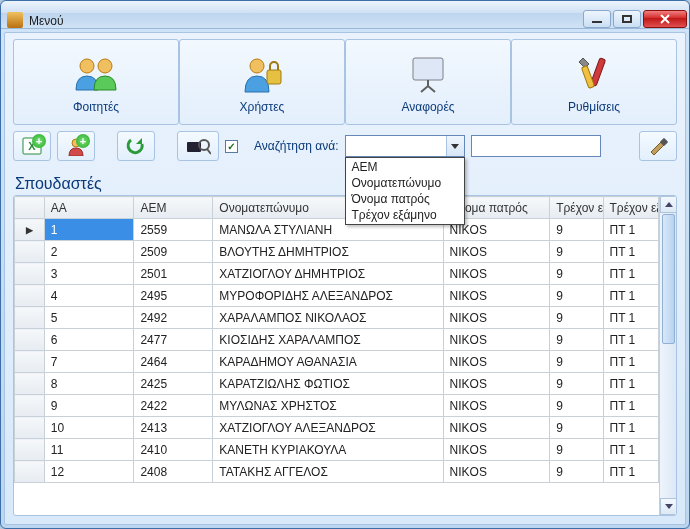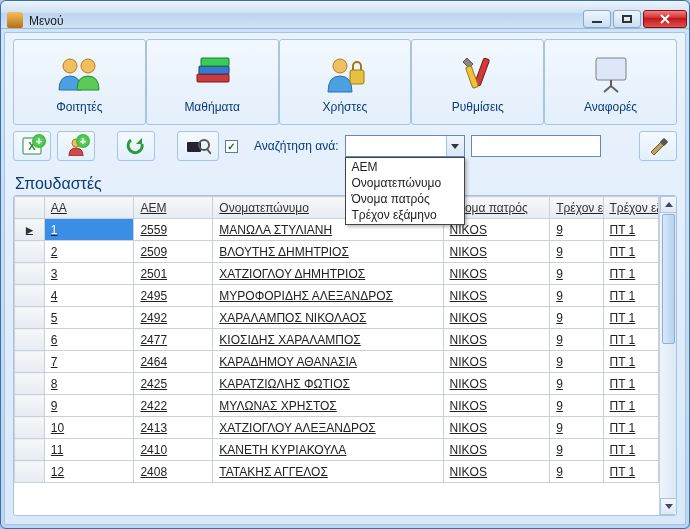--- a/index.html
+++ b/index.html
@@ -158,21 +158,21 @@
   .section-label { font-size:16px; color:#0a3a7a; margin:10px 0 2px 2px;}
 
   .grid-wrap {
     flex:1;
     border:1px solid #a9c3e2;
     border-radius:3px;
     background:#fff;
     display:flex;
     overflow:hidden;
   }
-  .grid-scroll { flex:1; overflow:hidden; position:relative;text-decoration:underline;}
+  .grid-scroll { flex:1; overflow:hidden; position:relative;}
   table {
     border-collapse:collapse;
     width:100%;
     table-layout:fixed;
   }
   th, td {
     border:1px solid #c8d0d8;
     padding:3px 6px;
     font-size:12px;
     text-align:left;
@@ -264,57 +264,47 @@
             <path d="M3 36 Q3 22 14 22 Q25 22 25 36 Z" fill="#4aa0e0" stroke="#2a70b0"></path>
             <circle cx="32" cy="12" r="7" fill="#f0c060" stroke="#b87a10"></circle>
             <path d="M21 36 Q21 22 32 22 Q43 22 43 36 Z" fill="#5aca5a" stroke="#2a8a2a"></path>
           </svg>
         </div>
         <div class="label">Φοιτητές</div>
       </div>
       <div class="toolgroup">
         <div class="iconbox">
           <svg width="46" height="40" viewBox="0 0 46 40">
-            <rect x="8" y="20" width="32" height="8" rx="1" fill="#cc3a3a" stroke="#7a1a1a"></rect>
-            <rect x="10" y="12" width="30" height="8" rx="1" fill="#3a7acc" stroke="#1a3a7a"></rect>
-            <rect x="12" y="4" width="28" height="8" rx="1" fill="#3acc5a" stroke="#1a7a2a"></rect>
-          </svg>
-        </div>
-        <div class="label">Μαθήματα</div>
-      </div>
-      <div class="toolgroup">
-        <div class="iconbox">
-          <svg width="46" height="40" viewBox="0 0 46 40">
             <circle cx="18" cy="12" r="7" fill="#f0c060" stroke="#b87a10"></circle>
             <path d="M6 38 Q6 22 18 22 Q30 22 30 38 Z" fill="#4aa0e0" stroke="#2a70b0"></path>
             <rect x="28" y="16" width="14" height="14" rx="2" fill="#e6c040" stroke="#a07a10"></rect>
             <path d="M31 16 v-4 a4 4 0 0 1 8 0 v4" fill="none" stroke="#a07a10" stroke-width="2"></path>
           </svg>
         </div>
         <div class="label">Χρήστες</div>
+      </div>
+      <div class="toolgroup">
+        <div class="iconbox">
+          <svg width="46" height="40" viewBox="0 0 46 40">
+            <rect x="8" y="4" width="30" height="22" rx="2" fill="#f8f8f8" stroke="#808080"></rect>
+            <rect x="8" y="4" width="30" height="22" rx="2" fill="#4088e8" opacity="0.15"></rect>
+            <path d="M23 26 L23 32 M16 38 L23 32 L30 38" stroke="#606060" stroke-width="2" fill="none"></path>
+          </svg>
+        </div>
+        <div class="label">Αναφορές</div>
       </div>
       <div class="toolgroup">
         <div class="iconbox">
           <svg width="46" height="40" viewBox="0 0 46 40">
             <rect x="24" y="4" width="6" height="28" rx="2" transform="rotate(20 27 18)" fill="#d03a3a" stroke="#7a1a1a"></rect>
             <path d="M12 4 L18 10 L14 14 L8 8 Z" fill="#888" stroke="#555"></path>
             <rect x="14" y="12" width="6" height="22" rx="2" transform="rotate(-20 17 23)" fill="#f0c040" stroke="#a07a10"></rect>
           </svg>
         </div>
         <div class="label">Ρυθμίσεις</div>
-      </div>
-      <div class="toolgroup">
-        <div class="iconbox">
-          <svg width="46" height="40" viewBox="0 0 46 40">
-            <rect x="8" y="4" width="30" height="22" rx="2" fill="#f8f8f8" stroke="#808080"></rect>
-            <rect x="8" y="4" width="30" height="22" rx="2" fill="#4088e8" opacity="0.15"></rect>
-            <path d="M23 26 L23 32 M16 38 L23 32 L30 38" stroke="#606060" stroke-width="2" fill="none"></path>
-          </svg>
-        </div>
-        <div class="label">Αναφορές</div>
       </div>
     </div>
 
     <div class="searchbar">
       <div class="smallbtn">
         <svg width="22" height="20" viewBox="0 0 22 20">
           <rect x="2" y="2" width="18" height="16" rx="1" fill="#fff" stroke="#2a8a3a"></rect>
           <text x="11" y="14" text-anchor="middle" font-size="11" font-weight="bold" fill="#2a8a3a">X</text>
         </svg>
         <div class="plusbadge">+</div>

